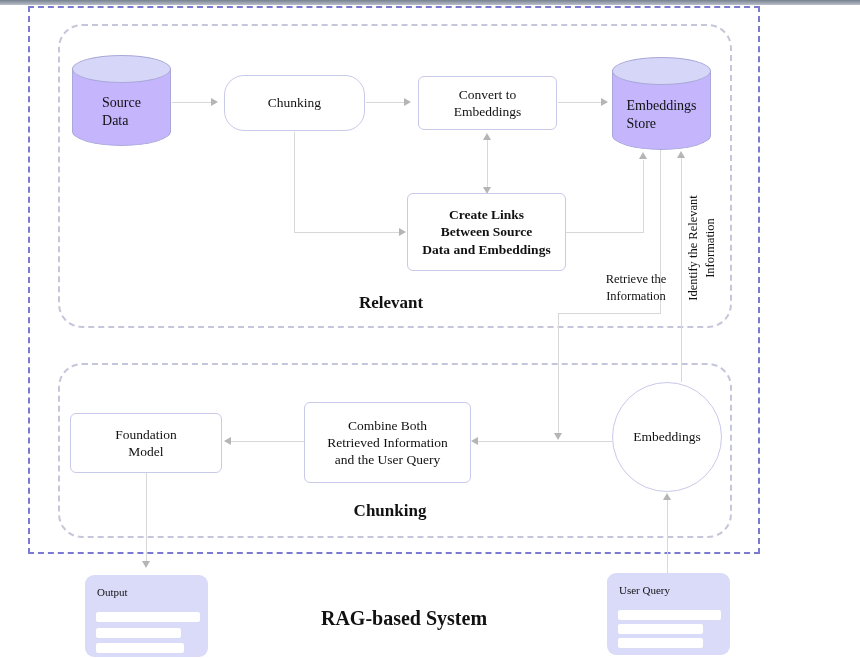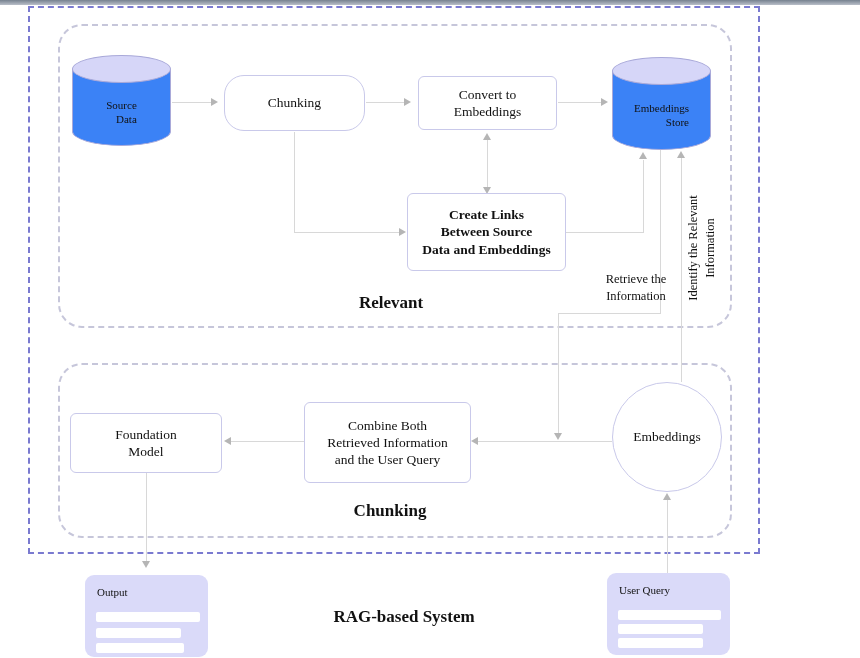--- a/index.html
+++ b/index.html
@@ -14,37 +14,37 @@
   .generator{left:58px;top:363px;width:674px;height:175px;}
   .section-label{position:absolute;font-weight:bold;font-size:17px;text-align:center;white-space:pre-line;}
   .node-box{position:absolute;background:#fff;border:1px solid #c9c9ea;border-radius:6px;
             display:flex;align-items:center;justify-content:center;text-align:center;
             white-space:pre-line;font-size:13.5px;line-height:1.28;box-sizing:border-box;z-index:3;}
   .circle{position:absolute;background:#fff;border:1px solid #c9c9ea;border-radius:50%;
           display:flex;align-items:center;justify-content:center;font-size:13.5px;box-sizing:border-box;z-index:3;}
   .cylinder{position:absolute;z-index:3;}
   .cyl-top{position:absolute;left:0;top:0;width:100%;height:28px;border-radius:50%;
            background:#d6d6f8;border:1px solid #a9a9d9;box-sizing:border-box;z-index:2;}
-  .cyl-body{position:absolute;left:0;top:14px;width:100%;bottom:0;background:#3b82f6;
+  .cyl-body{position:absolute;left:0;top:14px;width:100%;bottom:0;background:#c4b5fd;
             border:1px solid #a9a9d9;border-top:none;border-radius:0 0 50px 50px / 0 0 15px 15px;
             box-sizing:border-box;display:flex;align-items:center;justify-content:center;
-            text-align:right;white-space:pre-line;font-size:11px;line-height:1.28;padding-top:10px;z-index:1;}
+            text-align:left;white-space:pre-line;font-size:14px;line-height:1.28;padding-top:10px;z-index:1;}
   .card{position:absolute;background:#dadaf9;border-radius:9px;box-sizing:border-box;z-index:3;}
   .card-label{position:absolute;left:12px;top:11px;font-size:11px;}
   .bar{position:absolute;background:#fff;height:10px;border-radius:2px;}
   .seg{position:absolute;background:#d8d8d8;z-index:1;}
   .h{height:1px;} .v{width:1px;}
   .ah{position:absolute;width:0;height:0;z-index:2;}
   .ah.right{border-top:4px solid transparent;border-bottom:4px solid transparent;border-left:7px solid #b5b5b5;}
   .ah.left{border-top:4px solid transparent;border-bottom:4px solid transparent;border-right:7px solid #b5b5b5;}
   .ah.up{border-left:4px solid transparent;border-right:4px solid transparent;border-bottom:7px solid #b5b5b5;}
   .ah.down{border-left:4px solid transparent;border-right:4px solid transparent;border-top:7px solid #b5b5b5;}
   .edge-label{position:absolute;font-size:12.5px;text-align:center;white-space:pre-line;line-height:1.35;z-index:2;}
   .rot{transform:rotate(-90deg);}
-  .title{position:absolute;font-weight:bold;font-size:17px;text-align:center;}
+  .title{position:absolute;font-weight:bold;font-size:20px;text-align:center;}
 </style>
 </head>
 <body>
 
 <div id="canvas">
 
   <div class="topbar"></div>
 
   <div class="outer"></div>
   <div class="container retriever"></div>

